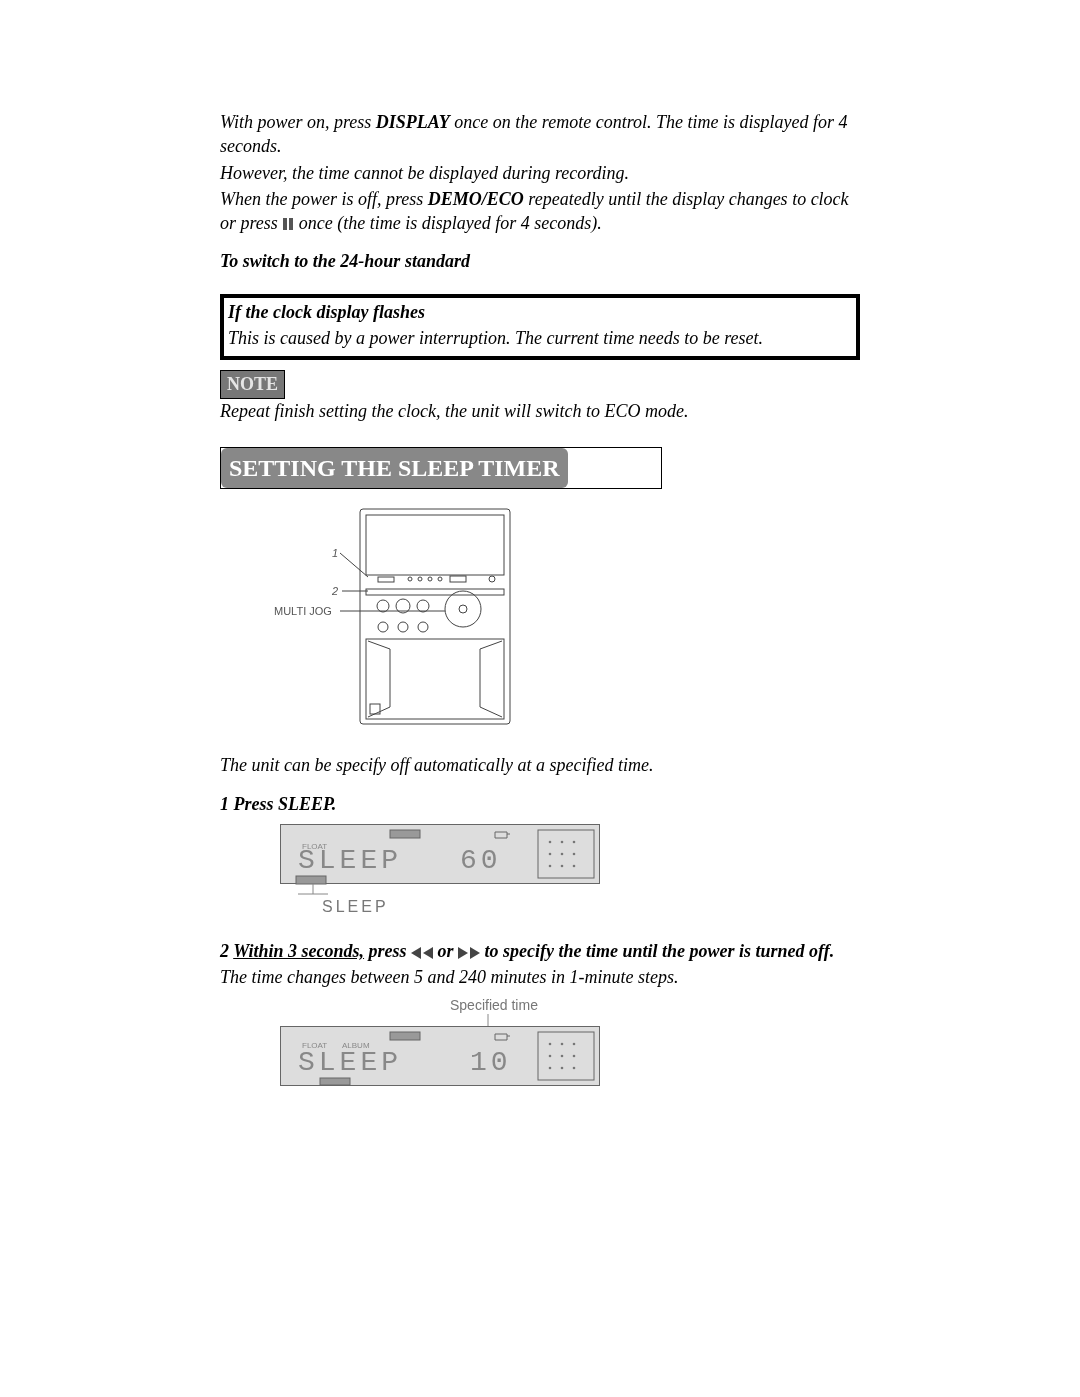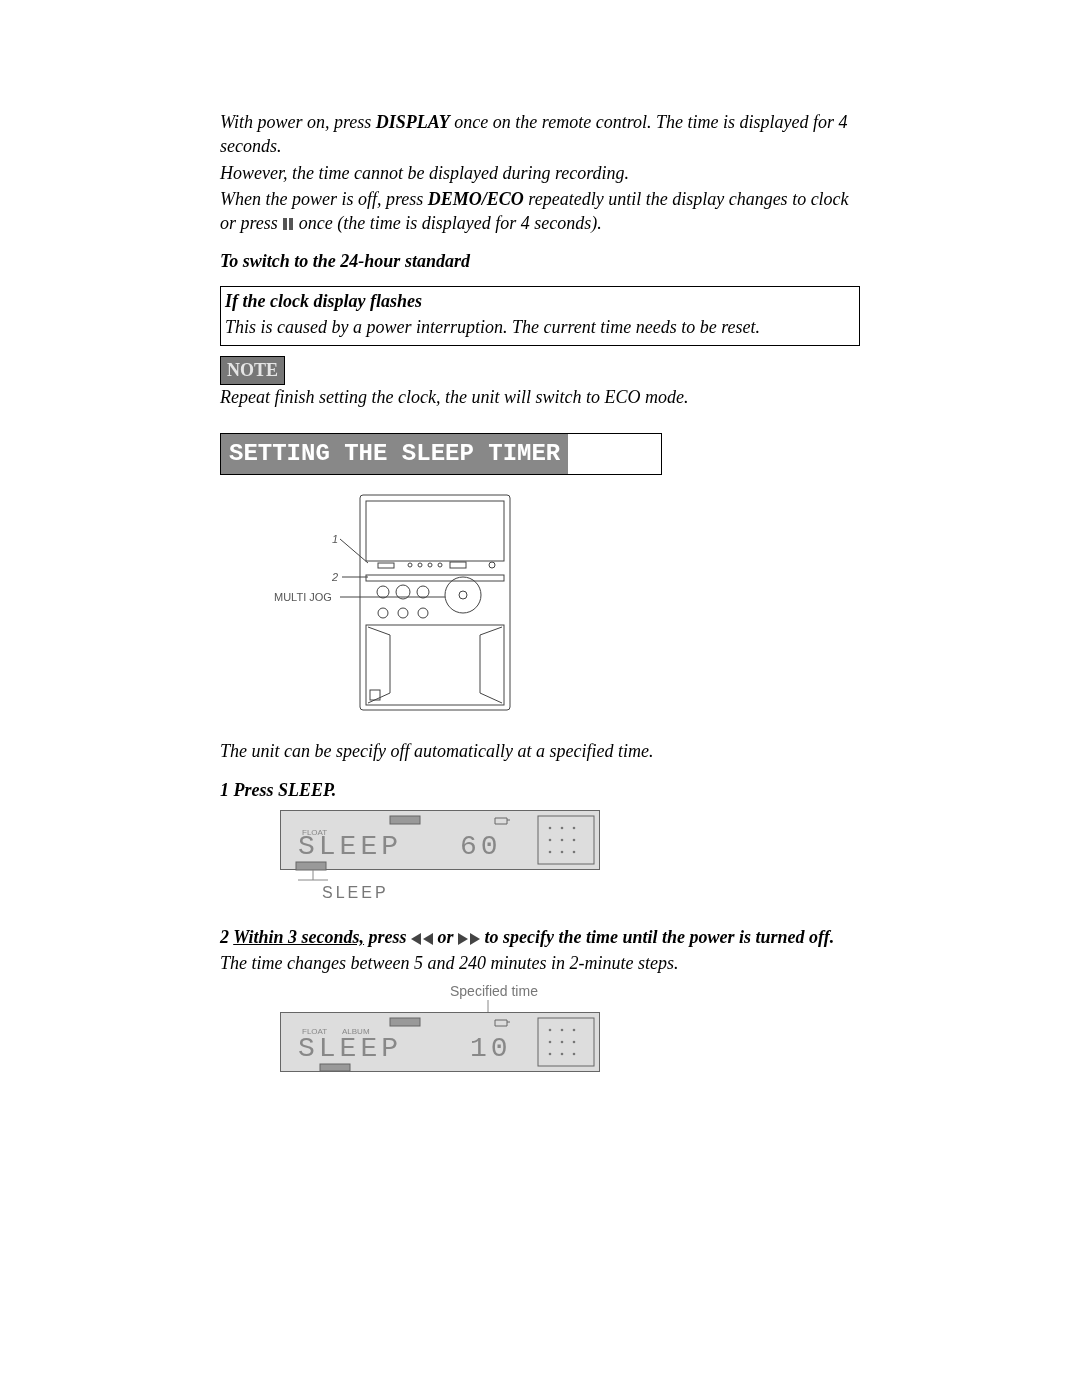--- a/index.html
+++ b/index.html
@@ -14,46 +14,47 @@
   .page {
     width: 860px;
     margin: 0 auto;
     padding: 110px 110px 120px 110px;
     box-sizing: border-box;
   }
   p { margin: 0 0 2px 0; font-style: italic; }
   b { font-weight: bold; }
   .spacer { height: 12px; }
   .box {
-    border: 1px solid #000000;
+    border: 4px solid #000000;
     padding: 2px 19px 4px 4px;
-    margin: 12px 0 6px 0;
+    margin: 20px 0 6px 0;
   }
   .note-label {
     display: inline-block;
     background: #777;
     color: #e5e5e5;
     border: 1px solid #000;
     padding: 1px 6px;
     font-weight: bold;
     margin-top: 4px;
   }
   .section-header-wrap {
     border: 1px solid #000;
     width: 440px;
     margin: 24px 0 8px 0;
   }
   .section-header {
     display: inline-block;
     background: #888;
     color: #fff;
-    font-family: Liberation Mono, monospace;
+    font-family: Liberation Serif, serif;
     font-weight: bold;
     font-size: 24px;
     padding: 4px 8px;
+    border-radius: 6px;
   }
   .illus {
     display: block;
     margin: 10px 0 14px 50px;
   }
   .illus line, .illus rect, .illus circle, .illus path, .illus polyline {
     stroke: #444;
     fill: none;
     stroke-width: 1;
   }
@@ -227,21 +228,21 @@
       <span> or </span>
       <span class="inline-icon">
         <svg width="22" height="12">
             <polygon class="tri" points="0,0 0,12 10,6"></polygon>
             <polygon class="tri" points="12,0 12,12 22,6"></polygon>
           </svg>
       </span>
       <span> to specify the time until the power is turned off.</span>
     </b>
   </p>
-  <p>The time changes between 5 and 240 minutes in 2-minute steps.</p>
+  <p>The time changes between 5 and 240 minutes in 1-minute steps.</p>
 
   <svg class="lcd" width="320" height="90" viewBox="0 0 320 90">
     <text class="caption" style="font-size:14px;letter-spacing:0" x="170" y="12">Specified time</text>
     <line x1="208" y1="16" x2="208" y2="28" stroke="#888"></line>
     <rect class="bg" x="0" y="28" width="320" height="60"></rect>
     <rect class="frame" x="0.5" y="28.5" width="319" height="59"></rect>
     <rect class="tag" x="110" y="34" width="30" height="8"></rect>
     <text class="seg" x="18" y="72">SLEEP</text>
     <text class="seg" x="190" y="72">10</text>
     <rect class="tag" x="40" y="80" width="30" height="7"></rect>

